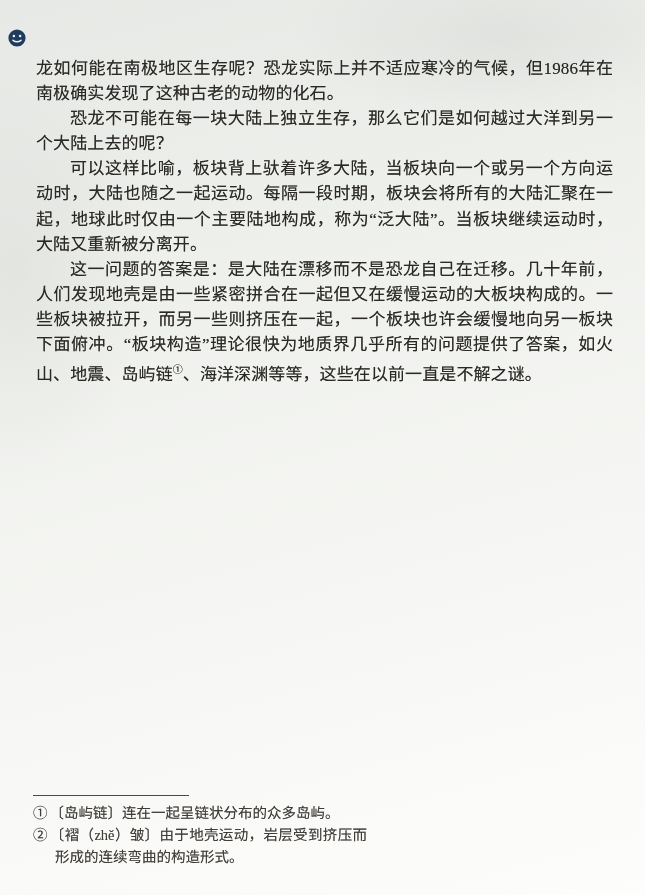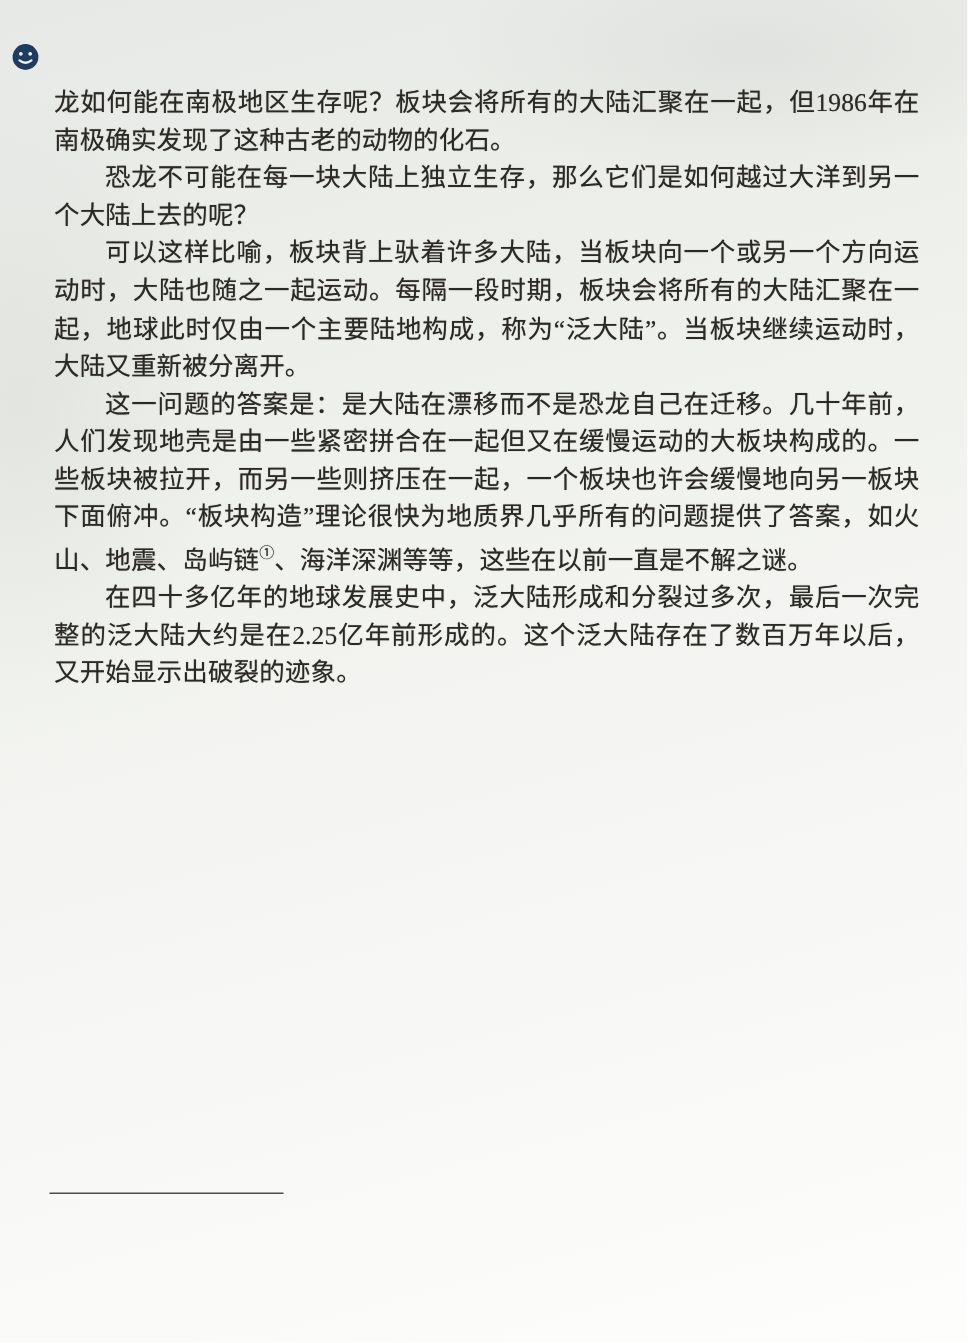--- a/index.html
+++ b/index.html
@@ -102,23 +102,26 @@
   <button class="float-btn" title="">
     <svg viewBox="0 0 20 20" aria-hidden="true">
       <circle cx="10" cy="10" r="8.6" fill="#1f3b5e"></circle>
       <circle cx="6.9" cy="7.9" r="1.25" fill="#eef2f5"></circle>
       <circle cx="13.1" cy="7.9" r="1.25" fill="#eef2f5"></circle>
       <path d="M6 12.3 Q10 15.4 14 12.3" stroke="#eef2f5" stroke-width="1.5" fill="none" stroke-linecap="round"></path>
     </svg>
   </button>
 
   <main class="text-body">
-      <p class=""><span>龙如何能在南极地区生存呢？板块会将所有的大陆汇聚在一起，但1986年在南极确实发现了这种古老的动物的化石。</span></p>
+      <p class=""><span>龙如何能在南极地区生存呢？恐龙实际上并不适应寒冷的气候，但1986年在南极确实发现了这种古老的动物的化石。</span></p>
       <p class="indent"><span>恐龙不可能在每一块大陆上独立生存，那么它们是如何越过大洋到另一个大陆上去的呢？</span></p>
       <p class="indent"><span>可以这样比喻，板块背上驮着许多大陆，当板块向一个或另一个方向运动时，大陆也随之一起运动。每隔一段时期，板块会将所有的大陆汇聚在一起，地球此时仅由一个主要陆地构成，称为“泛大陆”。当板块继续运动时，大陆又重新被分离开。</span></p>
       <p class="indent"><span>这一问题的答案是：是大陆在漂移而不是恐龙自己在迁移。几十年前，人们发现地壳是由一些紧密拼合在一起但又在缓慢运动的大板块构成的。一些板块被拉开，而另一些则挤压在一起，一个板块也许会缓慢地向另一板块下面俯冲。“板块构造”理论很快为地质界几乎所有的问题提供了答案，如火山、地震、岛屿链</span><span class="fn-ref">①</span><span>、海洋深渊等等，这些在以前一直是不解之谜。</span></p>
-      <p class="indent"><span>在四十多亿年的地球发展史中，泛大陆形成和分裂过多次，最后一次完整的泛大陆大约是在2.25亿年前形成的。这个泛大陆存在了数百万年以后，又开始显示出破裂的迹象。</span></p>
     </main>
 
   <div class="footnote-sep"></div>
 
+  <section class="footnotes">
+      <p class="footnote"><span class="fn-marker">①</span><span>〔岛屿链〕连在一起呈链状分布的众多岛屿。</span></p>
+      <p class="footnote"><span class="fn-marker">②</span><span>〔褶（zhě）皱〕由于地壳运动，岩层受到挤压而形成的连续弯曲的构造形式。</span></p>
+    </section>
 
 </div>
 
 </body></html>

